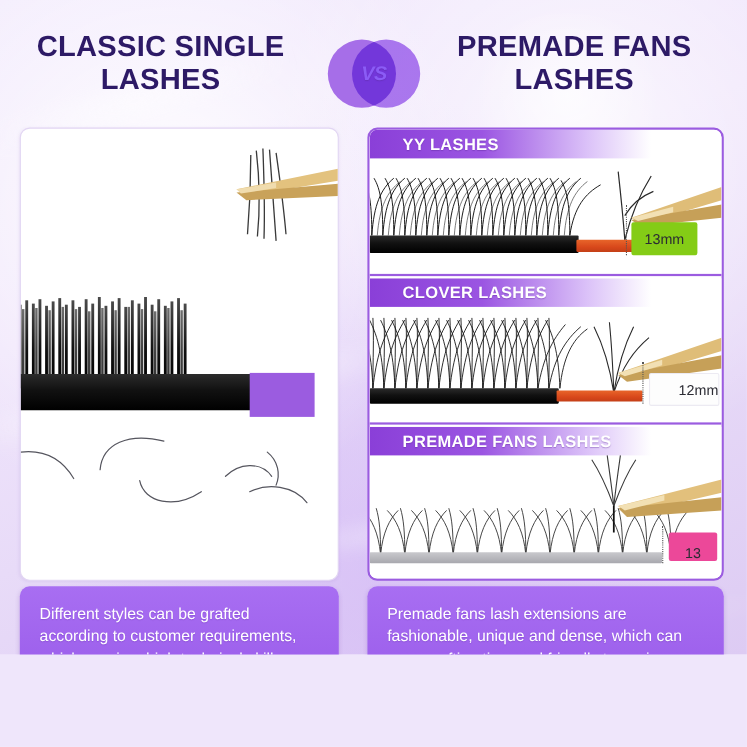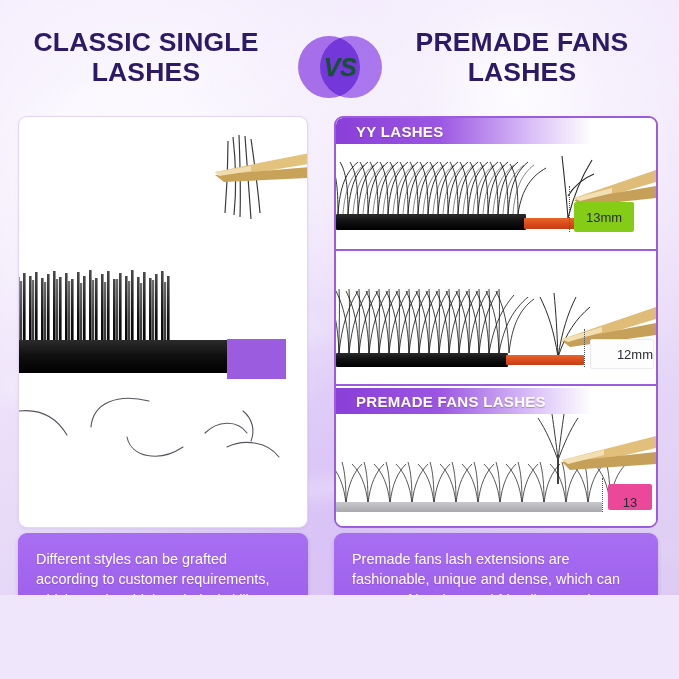--- a/index.html
+++ b/index.html
@@ -36,21 +36,21 @@
     text-align:center;letter-spacing:.2px;
   }
   .title-left{left:10px;}
   .title-right{left:386px;}
   .vs-badge{position:absolute;left:298px;top:8px;width:84px;height:62px;}
   .vs-c{position:absolute;top:0;width:62px;height:62px;border-radius:50%;background:#a66ee8;}
   .vs-c.left{left:0;}
   .vs-c.right{left:22px;background:#b07ef0;mix-blend-mode:multiply;}
   .vs-text{position:absolute;left:0;top:0;width:84px;height:62px;
     display:flex;align-items:center;justify-content:center;
-    color:#14532d;font-weight:bold;font-size:25px;font-style:italic;letter-spacing:-.5px;
+    color:#8b5cf6;font-weight:bold;font-size:18px;font-style:italic;letter-spacing:-.5px;
     text-shadow:0 1px 1px rgba(90,40,150,.35);}
 
   
   .panel{position:absolute;}
   .panel-left{left:18px;top:116px;width:290px;height:412px;}
   .panel-right{left:334px;top:116px;width:324px;height:412px;}
 
   .card-white{
     position:absolute;inset:0;background:#fff;border-radius:9px;
     border:1px solid #e2d6f3;box-shadow:0 1px 3px rgba(120,80,180,.10);
@@ -80,21 +80,21 @@
   .sub3{top:270px;height:138px;}
   .sub-sep{position:absolute;left:0;width:100%;height:2px;background:#9b5ce0;}
 
   .banner{
     position:absolute;left:0;top:0;height:26px;width:100%;
     background:linear-gradient(90deg,#8a3fd8 0%,#9b55e2 32%,rgba(176,120,240,.45) 62%,rgba(255,255,255,0) 80%);
     display:flex;align-items:center;
   }
   .banner-text{
     color:#fff;font-weight:bold;font-size:15px;letter-spacing:.3px;
-    padding-left:20px;text-shadow:0 1px 1px rgba(80,30,140,.35);
+    padding-left:20px;text-shadow:0 1px 1px rgba(80,30,140,.35);margin-left:10px;
   }
 
   
   .tag{position:absolute;display:flex;align-items:center;justify-content:center;
     font-size:13px;color:#2b2b33;border-radius:2px;}
   .tag-lav{background:#84cc16;}
   .tag-white{background:#fdfdfd;border:1px solid #eceaf2;}
   .tag-gray{background:#ec4899;align-items:flex-end;}
   .dotline{position:absolute;border-left:1px dotted #555;}
 
@@ -370,20 +370,23 @@
           <polygon points="226,68 320,50 320,62 234,74" fill="#c6a058"></polygon>
           <polygon points="226,66 266,54 266,59 232,69" fill="#f2e0b4"></polygon>
         </svg>
         <div class="lash-band band-black" style="left:0;top:100px;width:172px;height:14px;"></div>
         <div class="lash-band band-orange" style="left:170px;top:102px;width:78px;height:10px;"></div>
         <div class="dotline" style="left:248px;top:76px;height:38px;"></div>
         <div class="tag tag-white" style="left:254px;top:86px;width:62px;height:28px;justify-content:flex-end;">
           <span>12mm</span>
         </div>
 
+        <div class="banner">
+          <span class="banner-text">CLOVER LASHES</span>
+        </div>
       </div>
       <div class="sub-sep" style="top:266px;"></div>
 
       <div class="subcard sub3">
         <svg width="320" height="120" style="position:absolute;left:0;top:24px;">
           <g stroke="#3a3a3a" fill="none" stroke-width=".85">
             <path d="M10,92 C8,72 2,60 -6,52"></path>
               <path d="M10,92 C10,72 9,60 6,50"></path>
             <path d="M10,92 C12,72 18,60 26,52"></path>
             <path d="M32,92 C30,72 24,60 16,52"></path>

